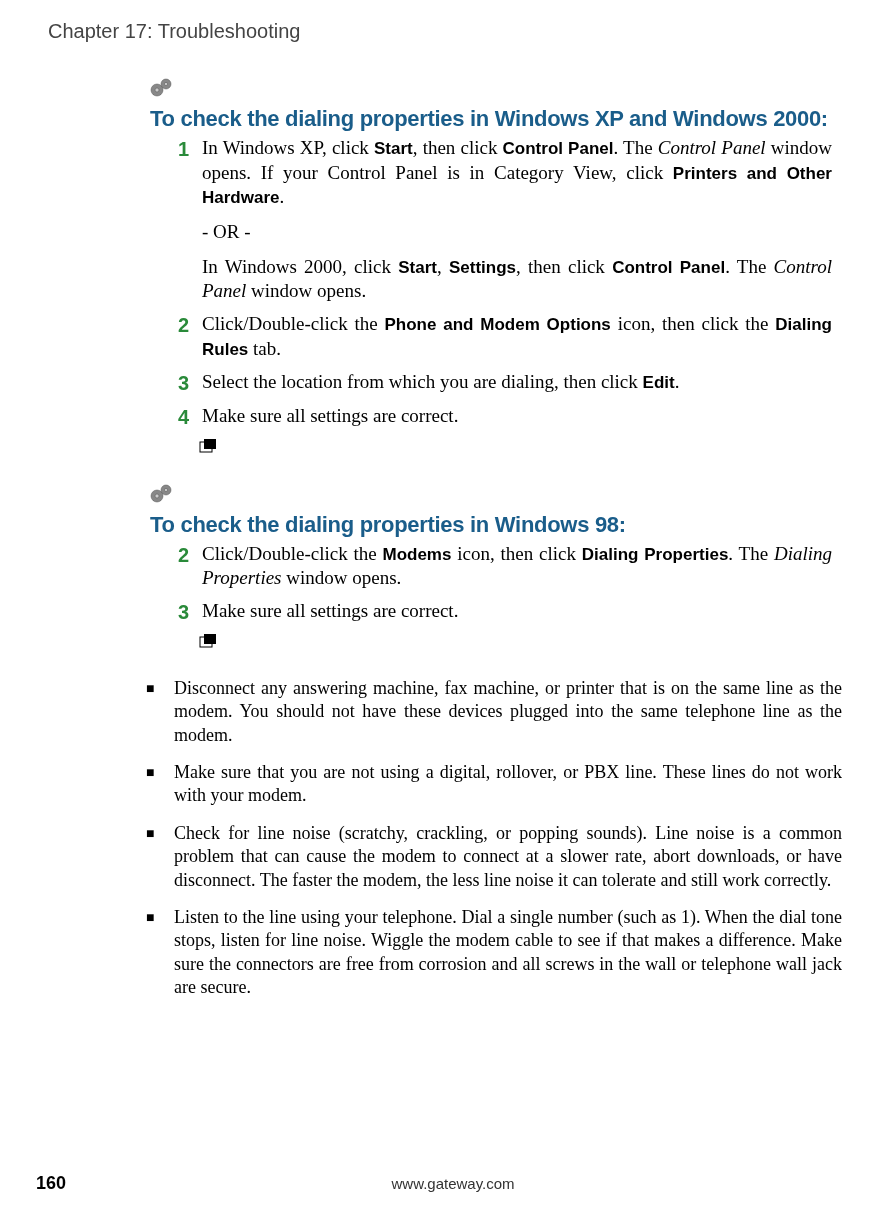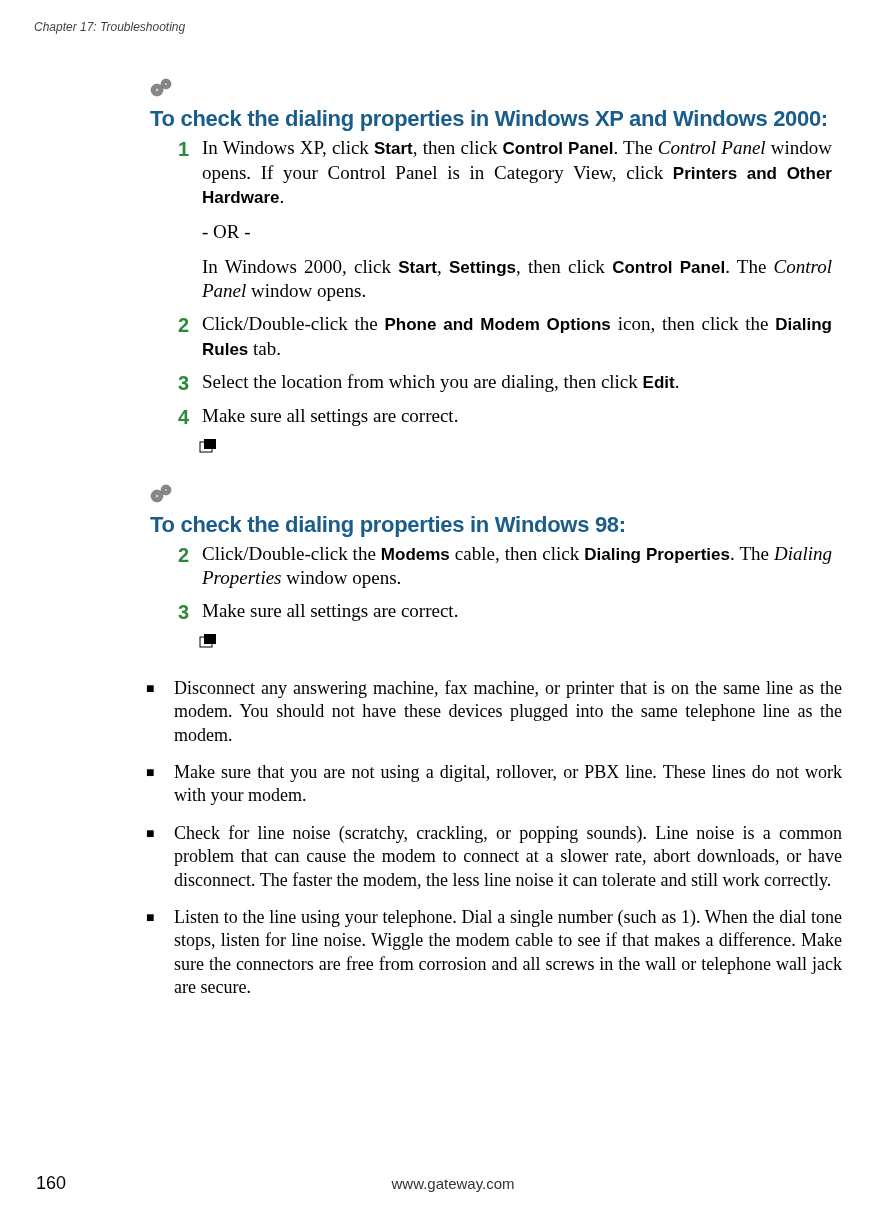--- a/index.html
+++ b/index.html
@@ -9,24 +9,23 @@
     width: 876px;
     height: 1230px;
     font-family: Georgia, 'Times New Roman', serif;
     color: #000;
     position: relative;
     background: #fff;
   }
   .header {
     position: absolute;
     top: 20px;
-    left: 34px;
-    font-style: italic;
+    left: 48px;
     font-family: Arial, sans-serif;
-    font-size: 12px;
+    font-size: 20px;
     color: #444;
   }
   .content {
     position: absolute;
     top: 76px;
     left: 178px;
     width: 660px;
   }
   .section-heading-row {
     display: flex;
@@ -102,21 +101,21 @@
   .footer {
     position: absolute;
     bottom: 24px;
     left: 36px;
     right: 36px;
     display: flex;
     align-items: center;
   }
   .page-num {
     font-family: Arial, Helvetica, sans-serif;
-    font-weight: normal;
+    font-weight: bold;
     font-size: 18px;
   }
   .footer-url {
     margin: 14px auto;
     font-family: Arial, Helvetica, sans-serif;
     font-size: 15px;
     color: #333;
   }
   svg { display: inline-block; }
 </style>
@@ -191,21 +190,21 @@
         </g>
       </svg>
     </span>
     <span class="section-heading">To check the dialing properties in Windows 98:</span>
   </div>
 
 
   <div class="step">
     <span class="step-num">2</span>
     <span class="step-body">
-      <span>Click/Double-click the </span><span class="bold-sans">Modems</span><span> cable, then click </span><span class="bold-sans">Dialing Properties</span><span>. The </span><span class="italic">Dialing Properties</span><span> window opens.</span>
+      <span>Click/Double-click the </span><span class="bold-sans">Modems</span><span> icon, then click </span><span class="bold-sans">Dialing Properties</span><span>. The </span><span class="italic">Dialing Properties</span><span> window opens.</span>
     </span>
   </div>
 
   <div class="step">
     <span class="step-num">3</span>
     <span class="step-body">
       <span>Make sure all settings are correct.</span>
     </span>
   </div>
 

